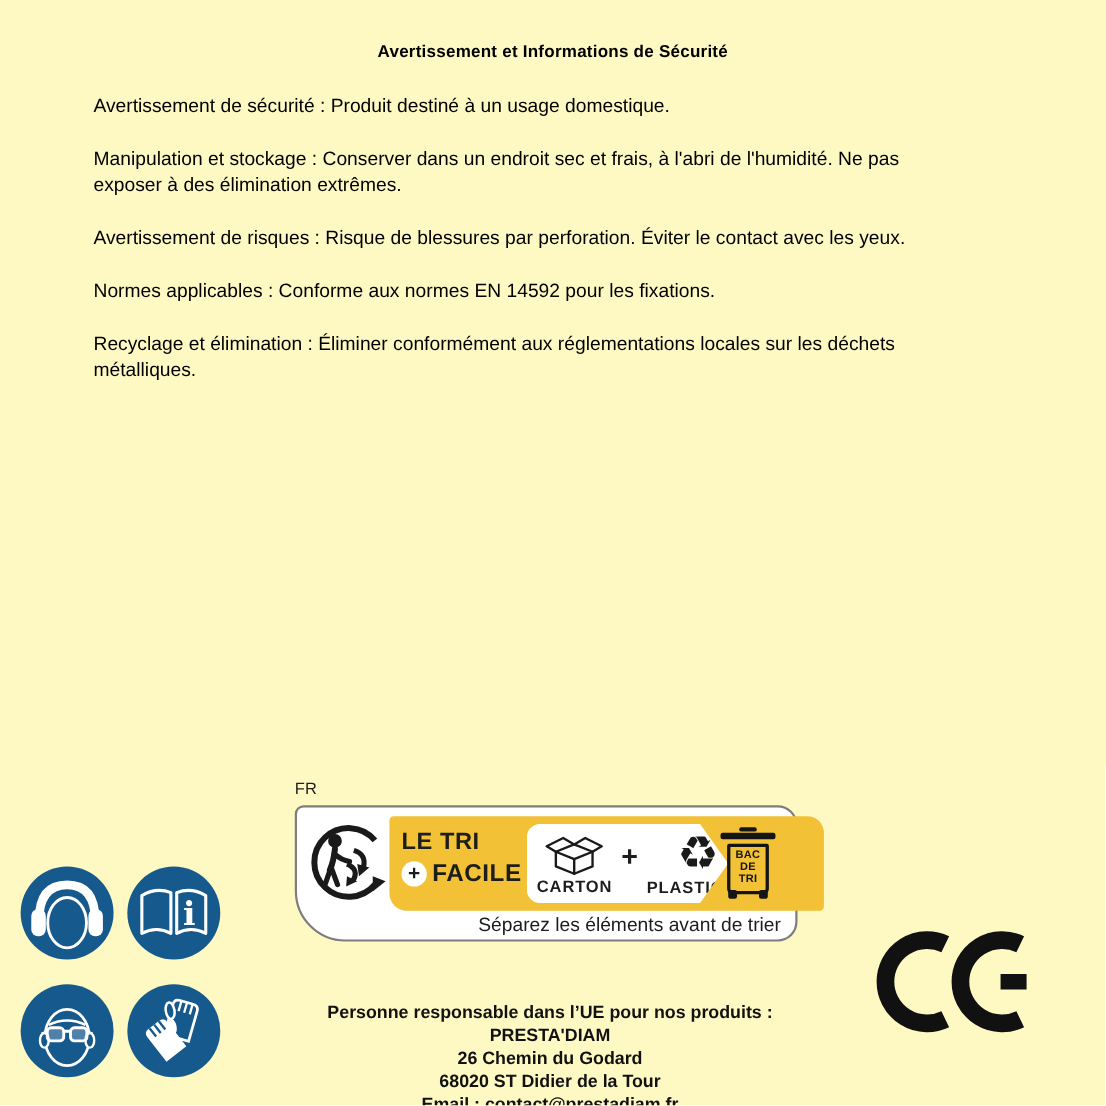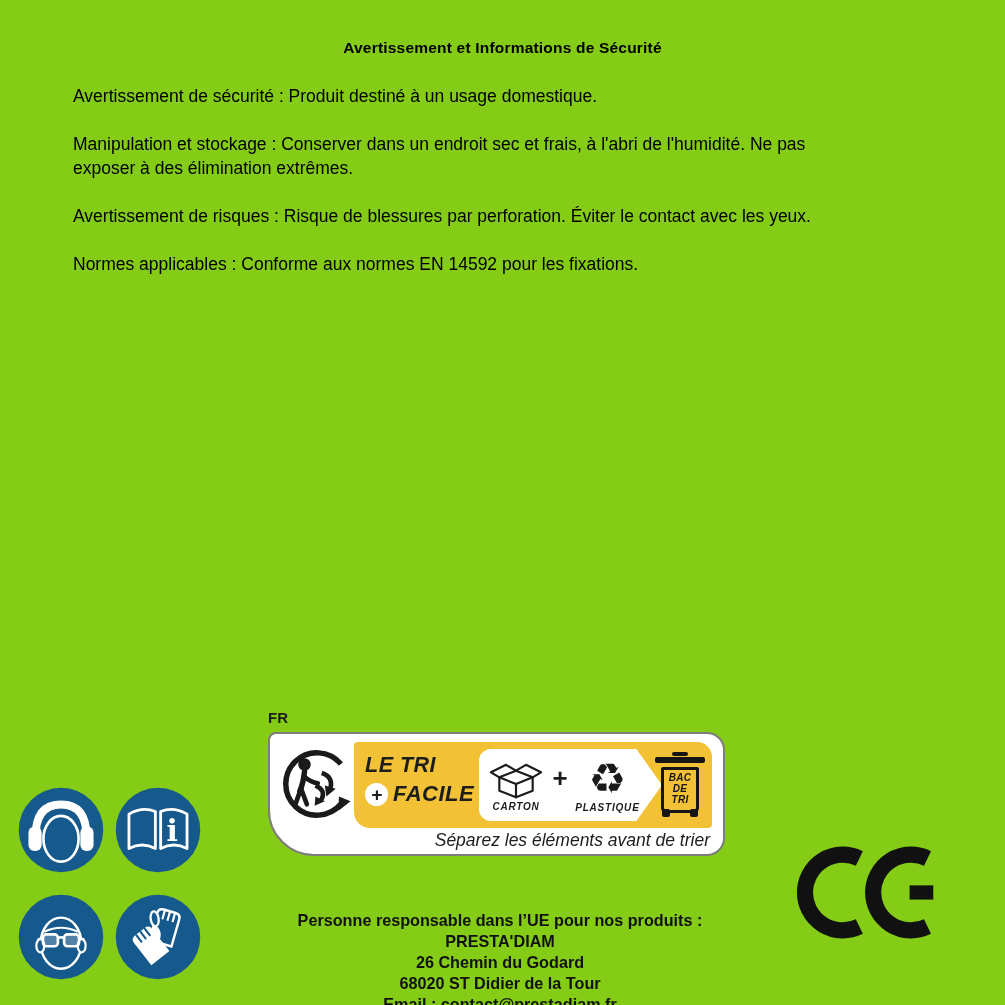--- a/index.html
+++ b/index.html
@@ -1,69 +1,69 @@
 <!DOCTYPE html>
 <html><head>
 <meta charset="utf-8">
 <style>
   html,body { margin:0; padding:0; background:#fff; }
   .page {
-    position:relative; width:1005px; height:1005px; background:#84cc16;
+    position:relative; width:1005px; height:1005px; background:#fef9c3;
     font-family:"Liberation Sans", sans-serif; color:#000; overflow:hidden;
     --mandatory-blue:#16598C; --label-yellow:#F2C135; --ink:#1D1D1B;
   }
   .doc-title { position:absolute; top:29px; left:0; width:100%; text-align:center;
     font-size:15.5px; font-weight:bold; letter-spacing:.2px; }
   .body-text { position:absolute; left:73px; top:84px; }
-  .body-text p { margin:0 0 24px 0; font-size:17.5px; line-height:24px; white-space:pre; }
+  .body-text p { margin:0 0 24px 12px; font-size:17.5px; line-height:24px; white-space:pre; }
 
   
   .icons-grid { position:absolute; left:17px; top:786px; display:grid;
     grid-template-columns:88px 88px; gap:19px 9px; }
   .picto { width:88px; height:88px; }
   .picto svg { display:block; width:100%; height:100%; }
   .blue-bg { fill:var(--mandatory-blue); }
 
   
   .infotri { position:absolute; left:268px; top:709px; width:457px; height:150px; }
-  .fr-code { font-weight:bold; font-size:15px; color:var(--ink); line-height:18px; }
+  .fr-code { font-weight:normal; font-size:15px; color:var(--ink); line-height:18px; }
   .tri-rect { position:absolute; left:0; top:23px; width:453px; height:120px; background:#fff;
     border:2px solid #7d7d7d; border-radius:8px 18px 18px 46px; }
   .triman { position:absolute; left:8px; top:11px; width:78px; height:78px; }
-  .tri-band { position:absolute; left:84px; top:8px; width:358px; height:86px;
-    background:var(--label-yellow); border-radius:4px 15px 4px 16px;font-style:italic; }
+  .tri-band { position:absolute; left:84px; top:8px; width:395px; height:86px;
+    background:var(--label-yellow); border-radius:4px 15px 4px 16px; }
   .headline { position:absolute; left:11px; top:11px; color:var(--ink); }
   .headline-l1 { font-size:21.5px; font-weight:bold; letter-spacing:.5px; line-height:24px; }
   .headline-l2 { display:flex; align-items:center; gap:5px; margin-top:4px; }
   .plus-circle { width:23px; height:23px; background:#fff; border-radius:50%;
     display:flex; align-items:center; justify-content:center;
     font-size:19px; font-weight:bold; color:var(--ink); line-height:1; }
   .headline-facile { font-size:22px; font-weight:bold; letter-spacing:.5px; }
   .tri-window { position:absolute; left:125px; top:7px; width:183px; height:72px; background:#fff;
     border-radius:12px 0 0 12px;
     clip-path:polygon(0 0, 86% 0, 100% 50%, 86% 100%, 0 100%);
     display:flex; align-items:center; justify-content:flex-start;
     padding:0 30px 0 9px; box-sizing:border-box; gap:7px; }
   .mat-group { display:flex; flex-direction:column; align-items:center; }
-  .mat-label { font-size:10px; font-weight:bold; letter-spacing:.8px; color:var(--ink); margin-top:2px; }
+  .mat-label { font-size:15px; font-weight:bold; letter-spacing:.8px; color:var(--ink); margin-top:2px; }
   .mat-plus { font-size:26px; font-weight:bold; color:var(--ink); margin:0 1px 14px 1px; }
   .recycle-glyph { font-family:"DejaVu Sans", sans-serif; font-size:42px; line-height:40px;
     height:42px; display:flex; align-items:center; color:#1a1a1a; }
   .carton-icon { width:56px; height:40px; }
   
   .bin { position:absolute; left:297px; top:10px; width:58px; }
   .bin-handle { width:16px; height:4px; background:#151515; border-radius:2px; margin:0 auto; }
   .bin-lid { width:50px; height:6px; background:#151515; border-radius:2px; margin:1px auto 0 auto; }
   .bin-body { position:relative; width:38px; height:46px; margin:4px auto;
     border:3px solid #151515; border-radius:2px 2px 5px 5px; box-sizing:border-box;
     text-align:center; padding-top:2px; }
   .bin-body div { font-size:10px; line-height:11px; font-weight:bold; color:#151515; letter-spacing:.3px; }
   .bin-wheel { position:absolute; bottom:-7px; width:8px; height:8px; background:#151515; border-radius:2px; }
   .bin-wheel.l { left:-2px; } .bin-wheel.r { right:-2px; }
-  .tagline { position:absolute; right:13px; top:96px; font-style:italic; font-size:17.5px;
+  .tagline { position:absolute; right:13px; top:96px; font-size:17.5px;
     color:var(--ink); white-space:nowrap;margin-left:40px; }
 
   .responsible { position:absolute; left:232px; top:874px; width:536px; text-align:center;
     font-weight:bold; font-size:16.2px; line-height:21px; color:#111;margin-top:36px; }
 
   .ce-mark { position:absolute; left:796px; top:841px; width:142px; height:102px; }
   .ce-mark svg { display:block; width:100%; height:100%; }
 </style>
 </head>
 <body>
@@ -71,20 +71,22 @@
 <div class="page" style="--mandatory-blue: #16598C; --label-yellow: #F2C135; --ink: #1D1D1B;">
 
   <h1 class="doc-title">Avertissement et Informations de Sécurité</h1>
 
   <main class="body-text">
     <p>Avertissement de sécurité : Produit destiné à un usage domestique.</p>
     <p>Manipulation et stockage : Conserver dans un endroit sec et frais, à l'abri de l'humidité. Ne pas
 exposer à des élimination extrêmes.</p>
     <p>Avertissement de risques : Risque de blessures par perforation. Éviter le contact avec les yeux.</p>
     <p>Normes applicables : Conforme aux normes EN 14592 pour les fixations.</p>
+    <p>Recyclage et élimination : Éliminer conformément aux réglementations locales sur les déchets
+métalliques.</p>
   </main>
 
   <section class="icons-grid">
 
     <div class="picto">
       <svg viewBox="0 0 100 100">
         <circle class="blue-bg" cx="50" cy="50" r="48"></circle>
         <path d="M21,58 Q21,21 50,21 Q79,21 79,58" fill="none" stroke="#fff" stroke-width="9"></path>
         <ellipse cx="50" cy="60" rx="20" ry="26" fill="var(--mandatory-blue)" stroke="#fff" stroke-width="3"></ellipse>
         <rect x="13" y="46" width="15" height="28" rx="7" fill="#fff"></rect>

